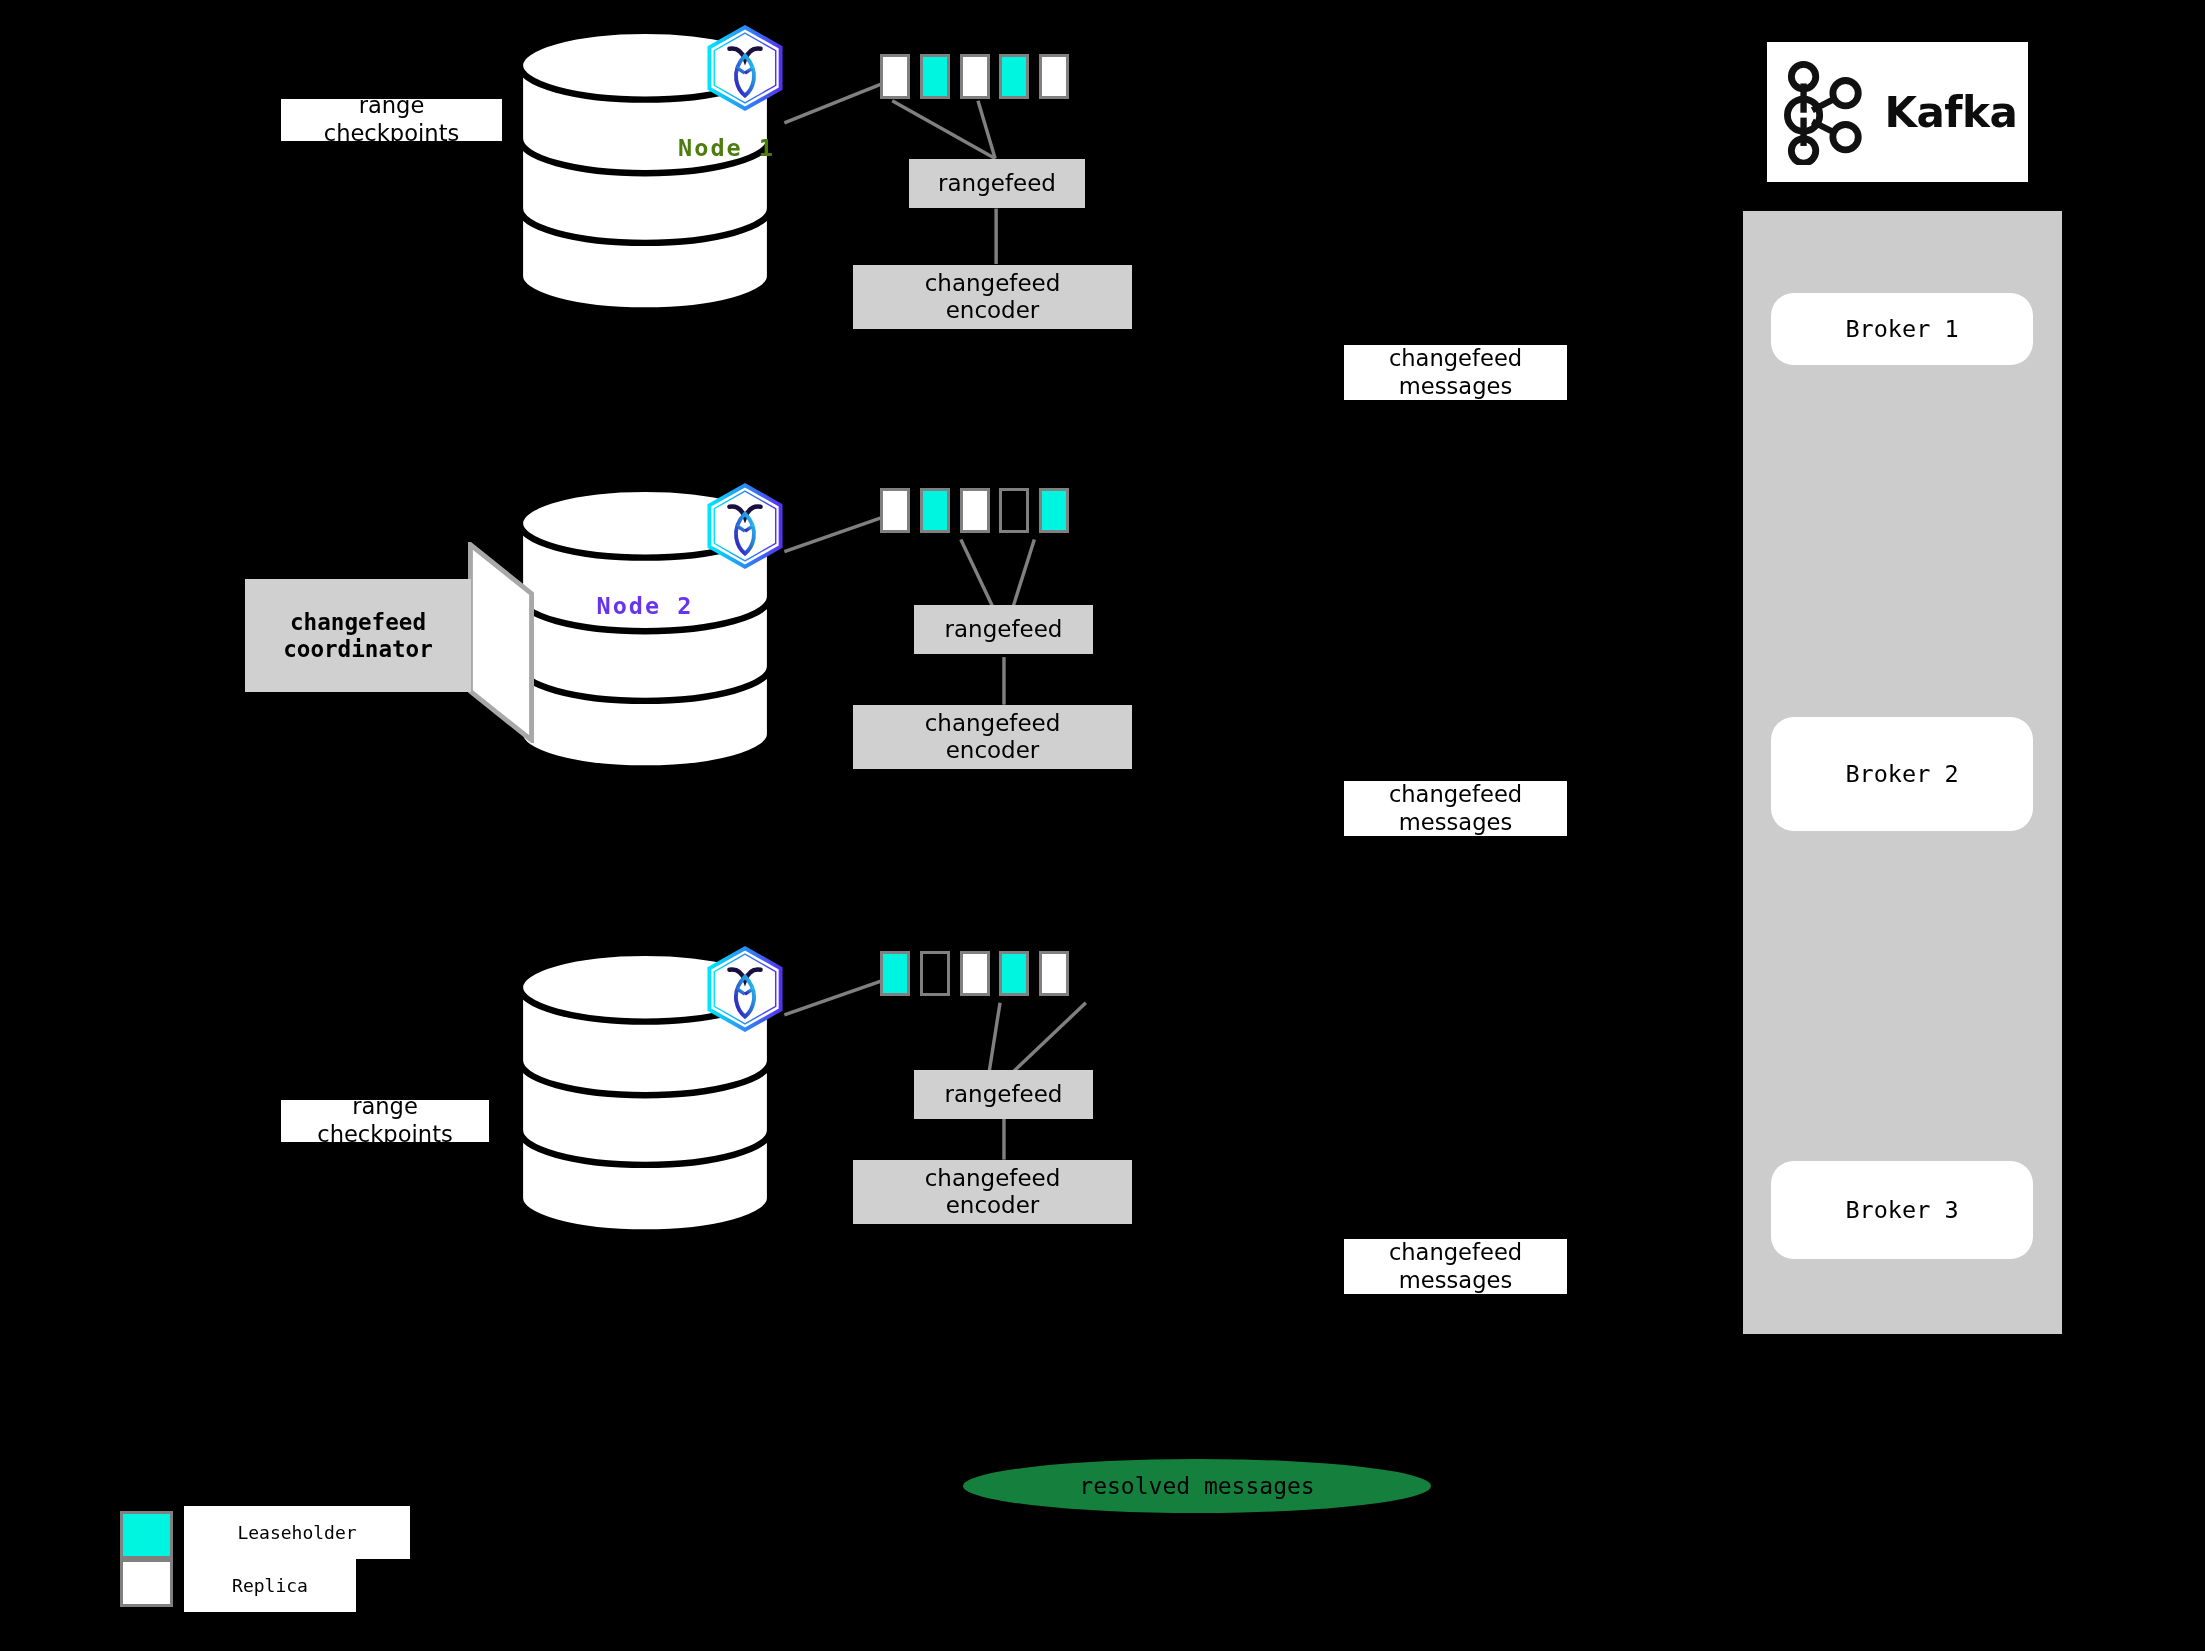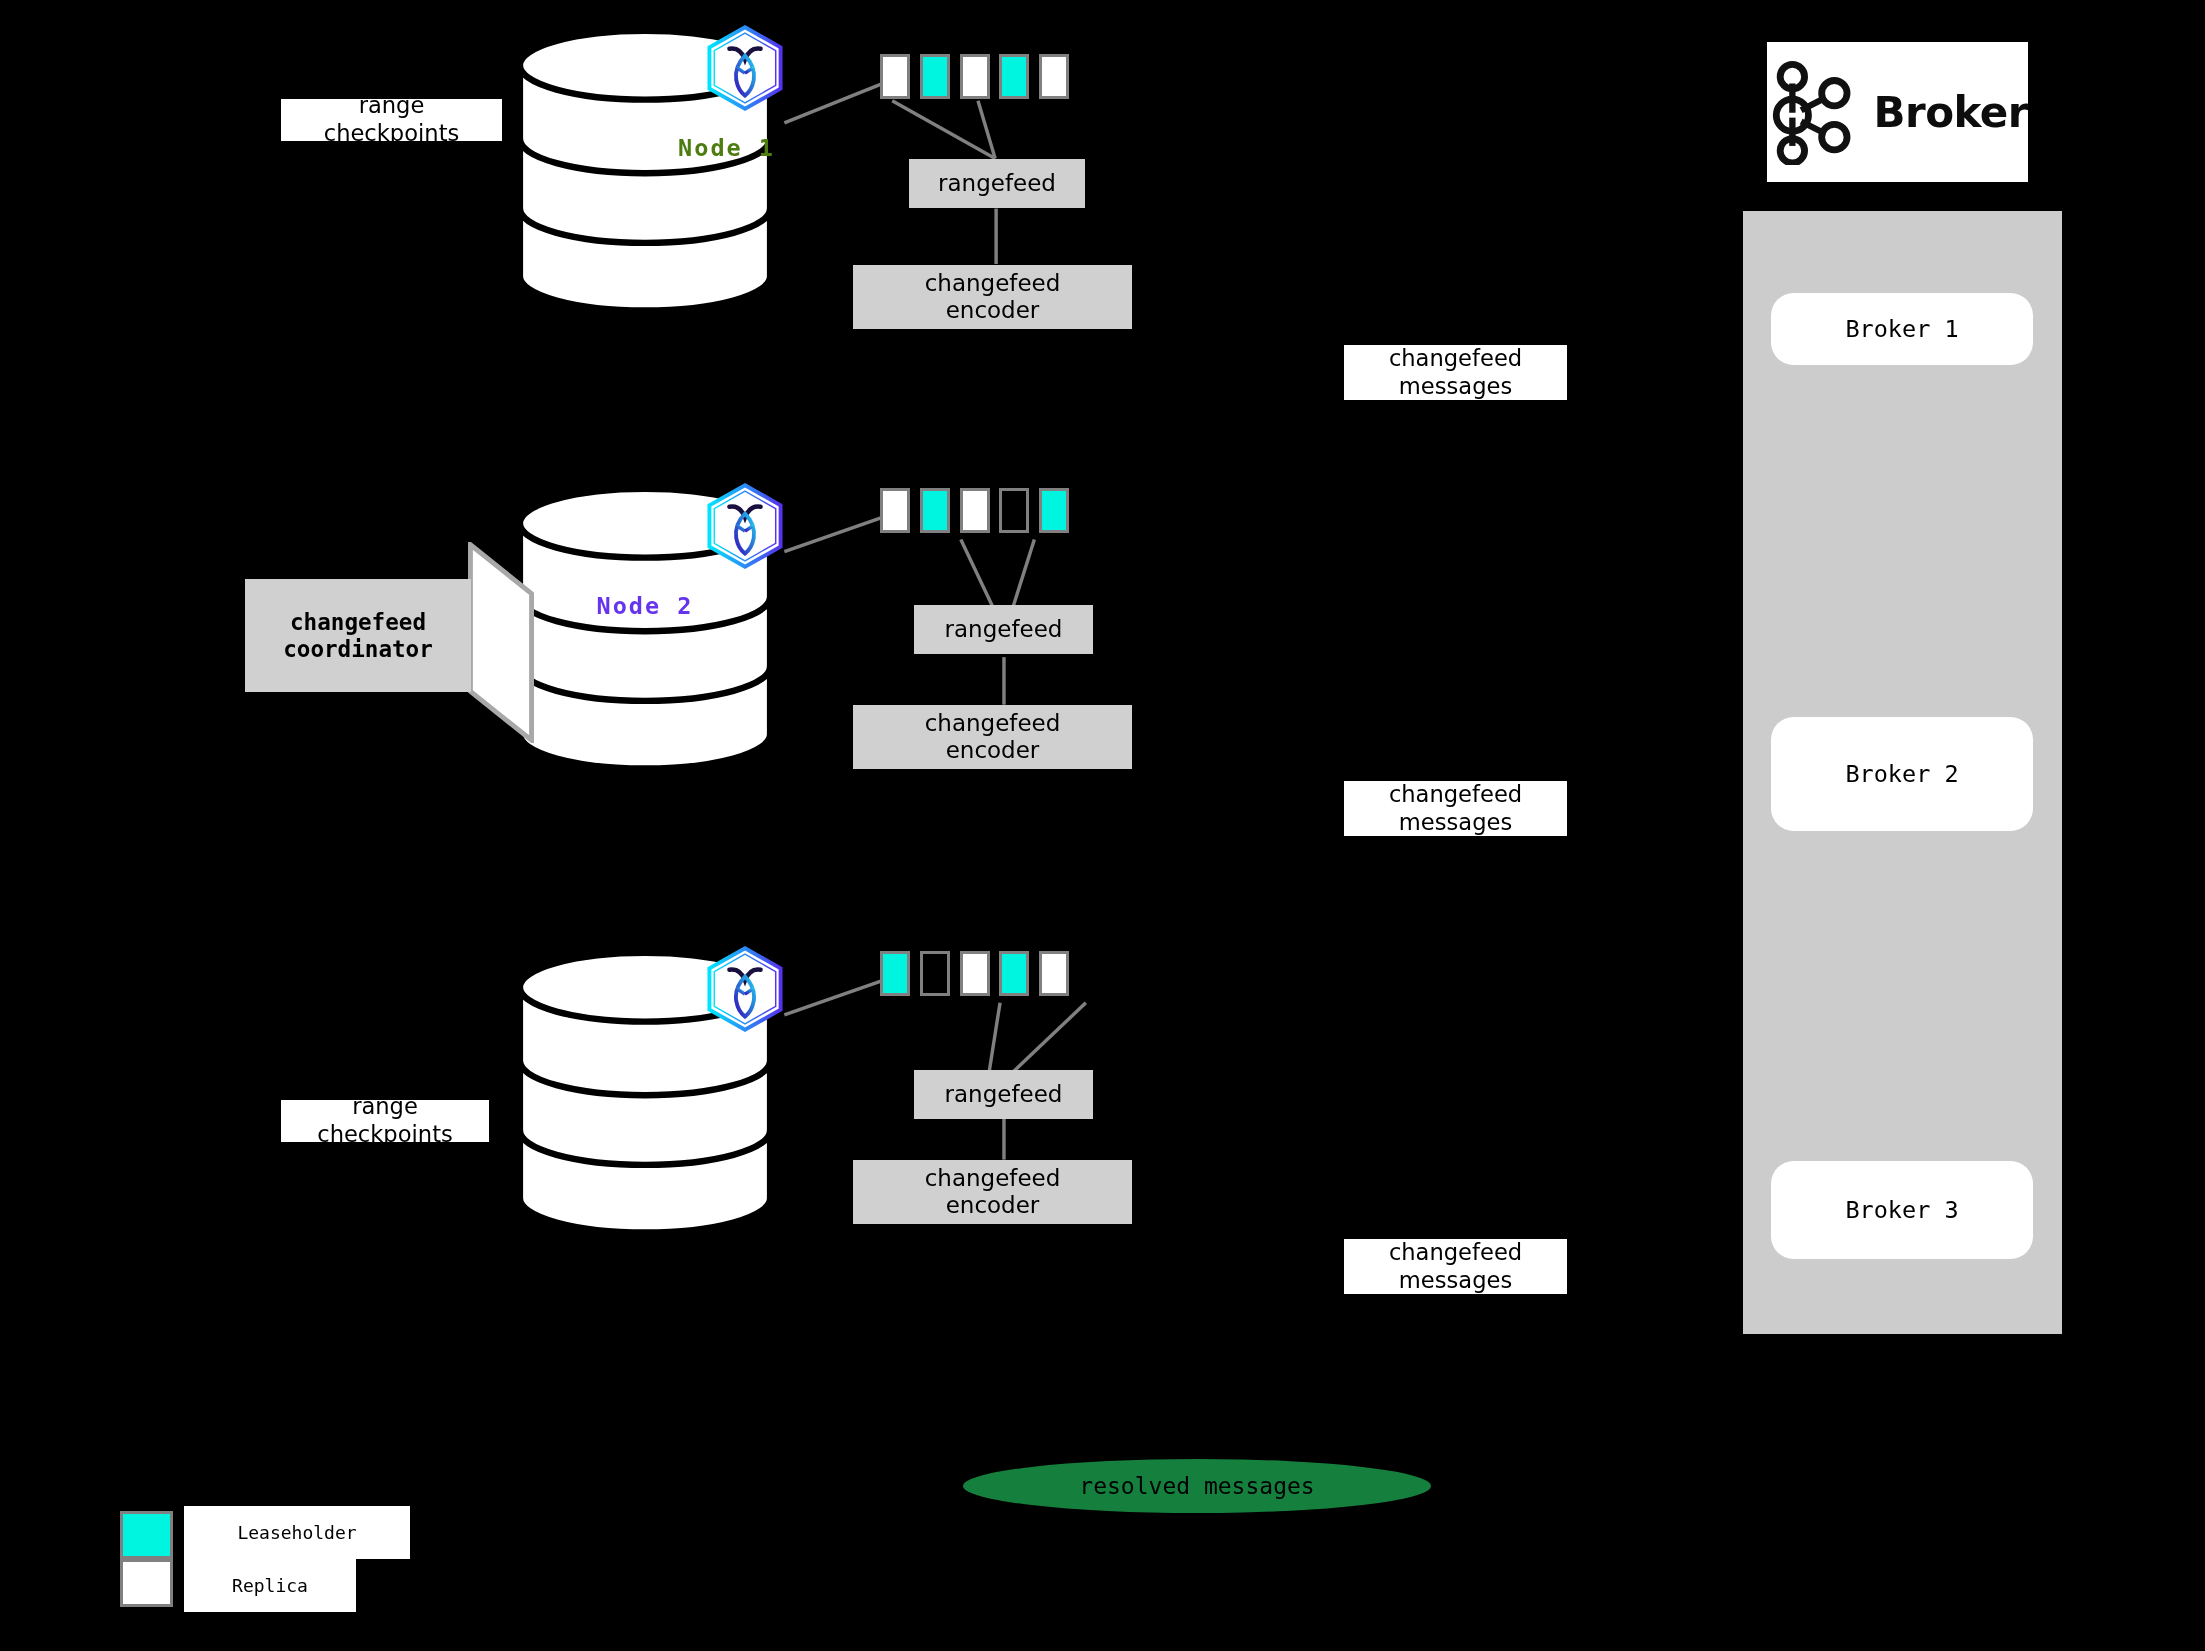--- a/index.html
+++ b/index.html
@@ -267,21 +267,21 @@
       <line x1="52" y1="118" x2="52" y2="176" stroke-width="13"></line>
       <line x1="70" y1="103" x2="118" y2="78" stroke-width="13"></line>
       <line x1="70" y1="126" x2="118" y2="150" stroke-width="13"></line>
       <circle cx="52" cy="34" r="25" stroke-width="14"></circle>
       <circle cx="52" cy="113" r="33" stroke-width="14"></circle>
       <circle cx="52" cy="186" r="25" stroke-width="14"></circle>
       <circle cx="138" cy="68" r="26" stroke-width="14"></circle>
       <circle cx="138" cy="158" r="26" stroke-width="14"></circle>
     </g>
   </svg>
-  <span class="kword">Broker</span>
+  <span class="kword">Kafka</span>
 </div>
 
 <div class="kafka-panel" style="left:1743px;top:211px;width:319px;height:1123px;"></div>
 
 <div class="broker" style="left:1771px;top:293px;width:262px;height:72px;">Broker 1</div>
 <div class="broker" style="left:1771px;top:717px;width:262px;height:114px;">Broker 2</div>
 <div class="broker" style="left:1771px;top:1161px;width:262px;height:98px;text-align:center;">Broker 3</div>
 
 <div class="pill" style="left:963px;top:1459px;width:468px;height:54px;">resolved messages</div>
 

